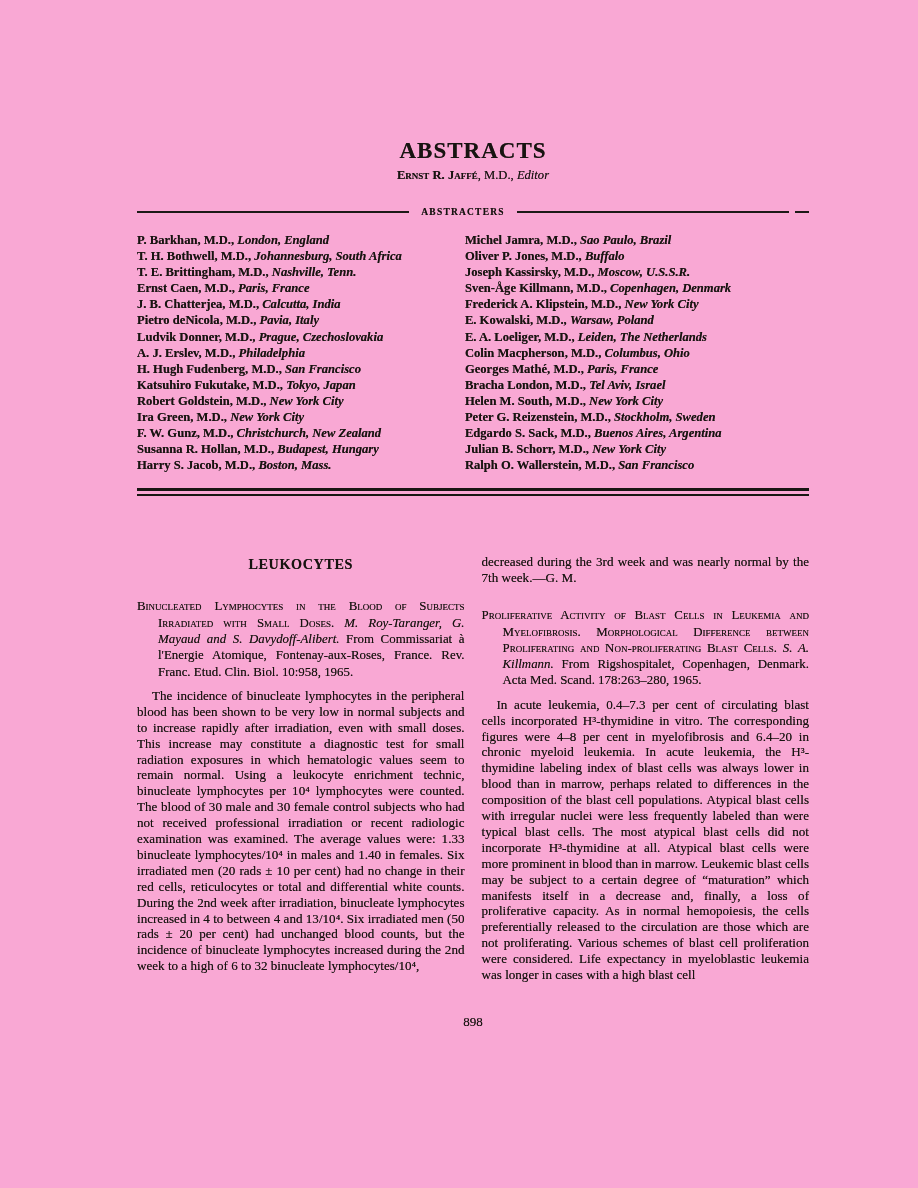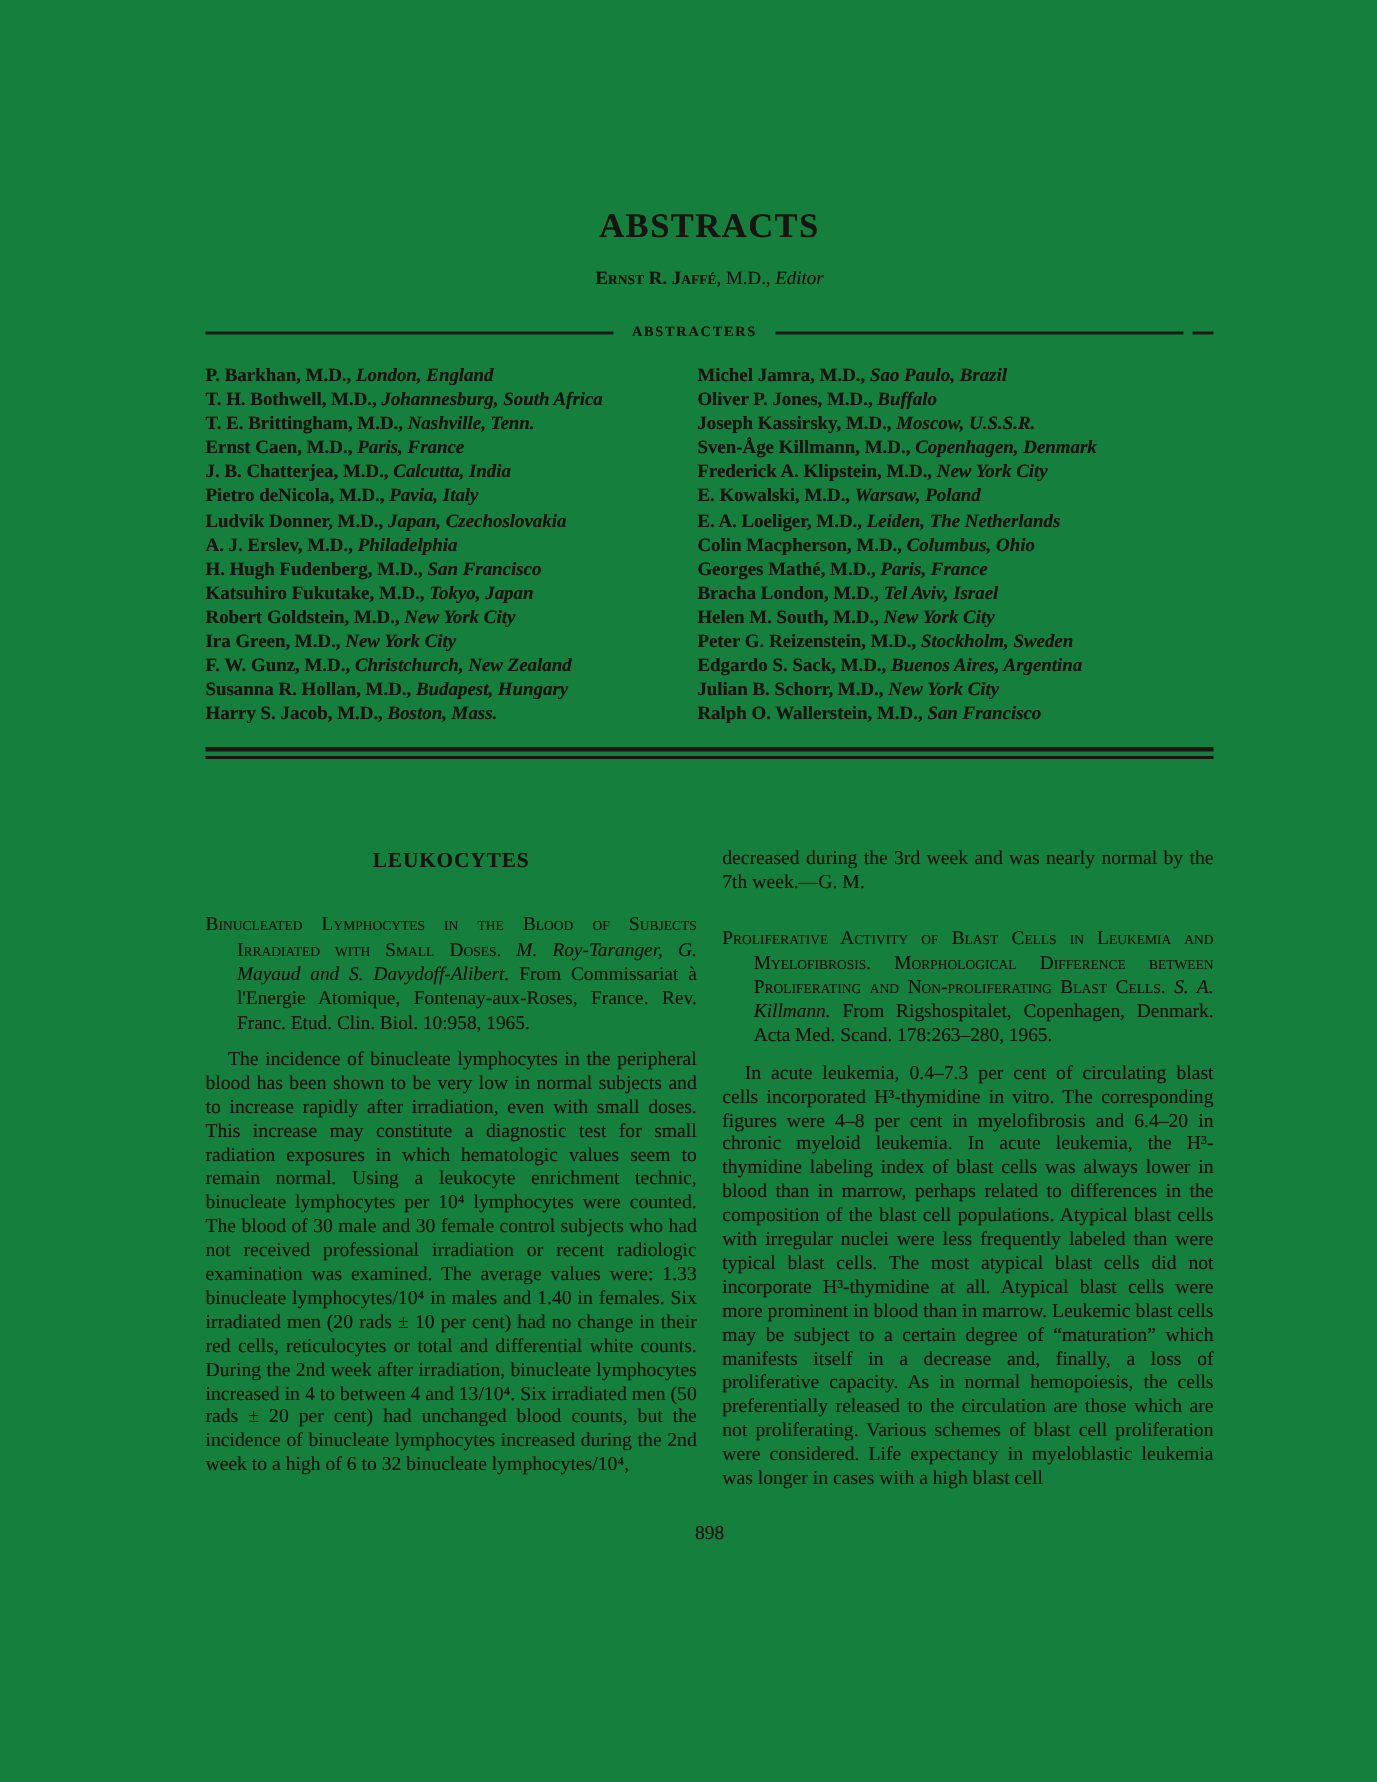--- a/index.html
+++ b/index.html
@@ -4,39 +4,39 @@
 <style>
   html, body { margin: 0; padding: 0; }
   body {
     width: 918px; height: 1188px;
     background: #f4f4f4;
     font-family: "Liberation Serif", "DejaVu Serif", serif;
   }
   .sheet {
     position: relative;
     width: 918px; height: 1188px;
-    background: #15803d;
+    background: #f9a8d4;
     overflow: hidden;
     color: #181411;
     text-shadow: 0 0 0.4px rgba(24,20,17,0.65);
   }
   .content {
     position: absolute;
     left: 137px; top: 138px;
     width: 672px;
   }
   .page-title {
     margin: 0;
     text-align: center;
     font-size: 23px;
     font-weight: 700;
     letter-spacing: 1px;
   }
   .editor-line {
-    margin-top: 14px;
+    margin-top: 4px;
     text-align: center;
     font-size: 12.6px;
   }
   .editor-line .sc { font-weight: 700; }
   .divider {
     margin-top: 24px;
     display: flex;
     align-items: center;
   }
   .rule {
@@ -140,21 +140,21 @@
           <li><span class="nm">T. H. Bothwell, M.D., </span><span class="loc">Johannesburg, South Africa</span></li>
 
           <li><span class="nm">T. E. Brittingham, M.D., </span><span class="loc">Nashville, Tenn.</span></li>
 
           <li><span class="nm">Ernst Caen, M.D., </span><span class="loc">Paris, France</span></li>
 
           <li><span class="nm">J. B. Chatterjea, M.D., </span><span class="loc">Calcutta, India</span></li>
 
           <li><span class="nm">Pietro deNicola, M.D., </span><span class="loc">Pavia, Italy</span></li>
 
-          <li><span class="nm">Ludvik Donner, M.D., </span><span class="loc">Japan, Czechoslovakia</span></li>
+          <li><span class="nm">Ludvik Donner, M.D., </span><span class="loc">Prague, Czechoslovakia</span></li>
 
           <li><span class="nm">A. J. Erslev, M.D., </span><span class="loc">Philadelphia</span></li>
 
           <li><span class="nm">H. Hugh Fudenberg, M.D., </span><span class="loc">San Francisco</span></li>
 
           <li><span class="nm">Katsuhiro Fukutake, M.D., </span><span class="loc">Tokyo, Japan</span></li>
 
           <li><span class="nm">Robert Goldstein, M.D., </span><span class="loc">New York City</span></li>
 
           <li><span class="nm">Ira Green, M.D., </span><span class="loc">New York City</span></li>

